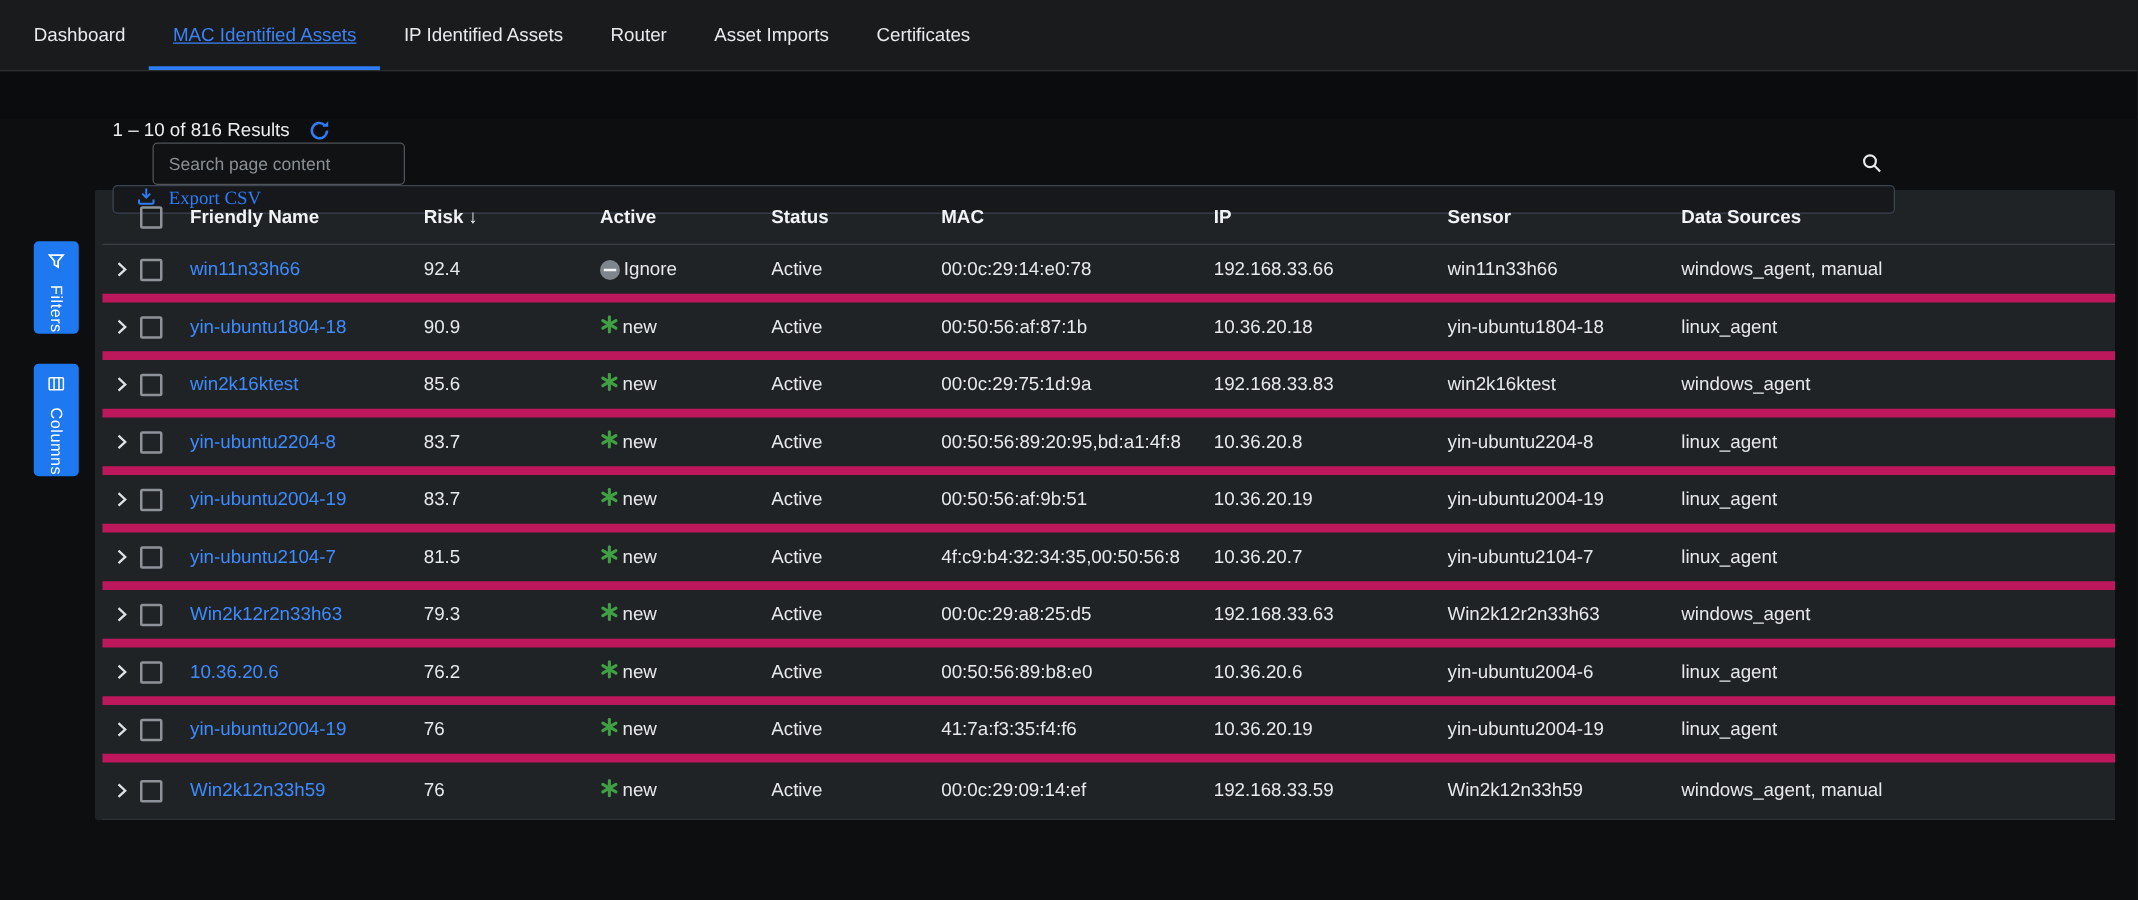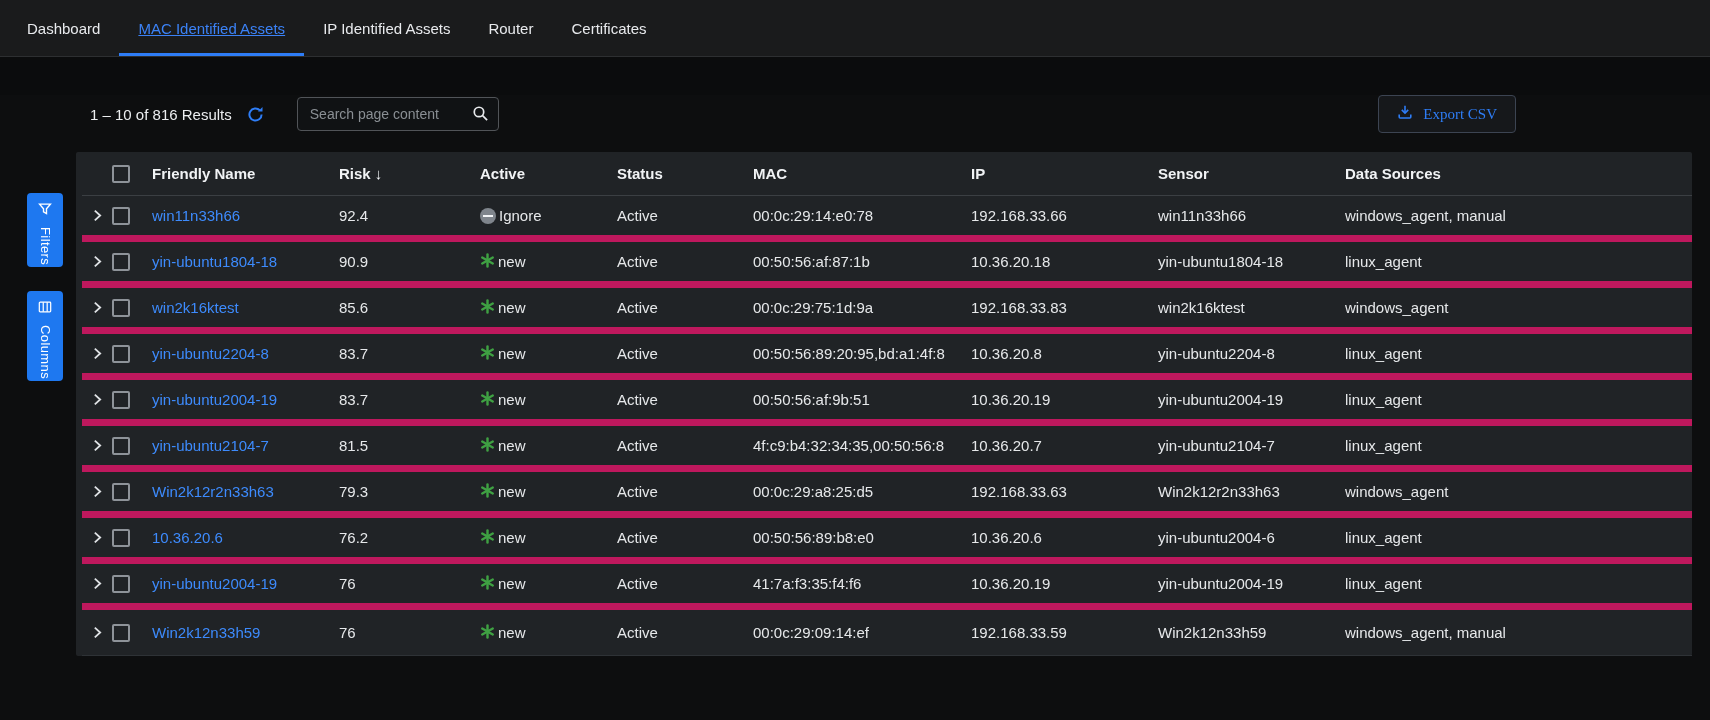--- a/index.html
+++ b/index.html
@@ -32,23 +32,23 @@
   .topnav .tab.active {
     color: #3b82f6;
     border-bottom-color: #2e7df6;
     text-decoration: underline;
   }
 
   
   .content { position: relative; height: 663px; background: #0d0e0f; }
 
   .toolbar {
-    display: flex; align-items: center;
+    display: flex; 
     margin-top: 38px; height: 38px;
-    padding-left: 90px; padding-right: 194px;
+    padding-left: 90px; padding-right: 194px; flex-direction: column;
   }
   .results { display: flex; align-items: center; gap: 14px; font-size: 15px; color: #eceef0; }
   .refresh-btn { display: flex; align-items: center; cursor: pointer; }
 
   .searchbox { position: relative; margin-left: 32px; }
   .searchbox input {
     width: 202px; height: 34px;
     background: #101214;
     border: 1px solid #515458;
     border-radius: 4px;
@@ -152,20 +152,21 @@
   .trow.state-new .icon-new { display: block; }
 </style>
 </head>
 <body>
 
 <nav class="topnav">
   <div class="tab">Dashboard</div>
   <div class="tab active">MAC Identified Assets</div>
   <div class="tab">IP Identified Assets</div>
   <div class="tab">Router</div>
+  <div class="tab">Asset Imports</div>
   <div class="tab">Certificates</div>
 </nav>
 
 <div class="content">
 
   <div class="toolbar">
     <div class="results">
       <span>1 – 10 of 816 Results</span>
       <span class="refresh-btn">
         <svg viewBox="0 0 20 20" width="19" height="19">

